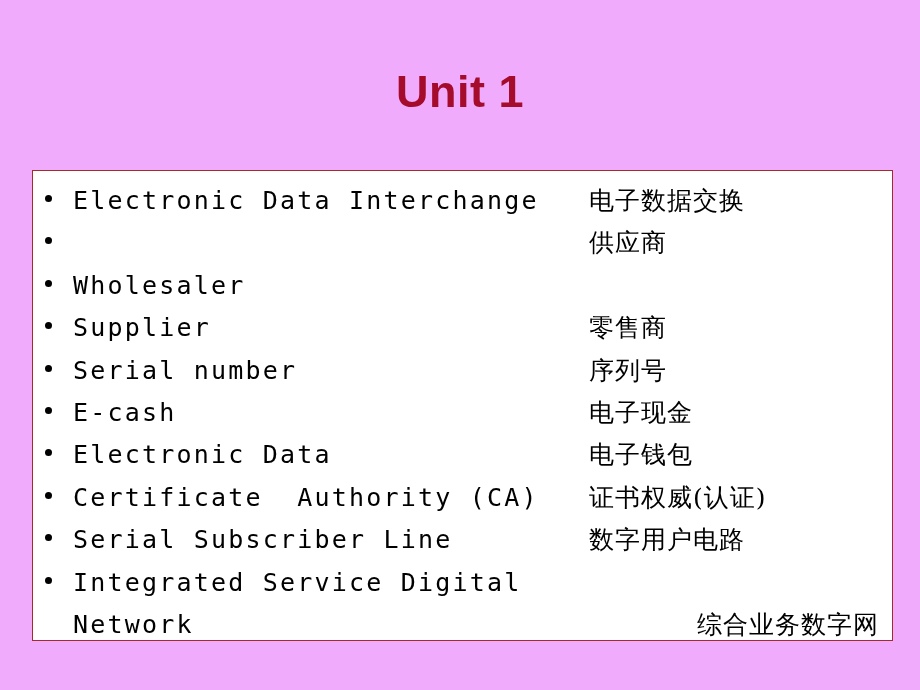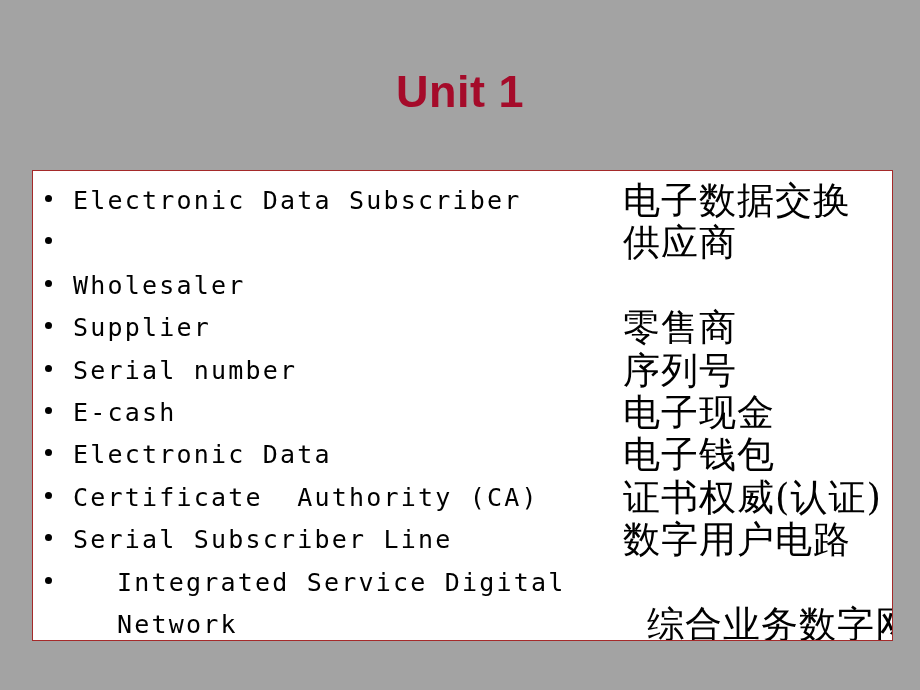--- a/index.html
+++ b/index.html
@@ -12,21 +12,21 @@
     background: #ffffff;
     font-family: "Liberation Sans", sans-serif;
     overflow: hidden;
     position: relative;
   }
 
   .slide {
     position: relative;
     width: 920px;
     height: 690px;
-    background: #a3a3a3;
+    background: #f0abfc;
   }
 
   
   .slide-title {
     position: absolute;
     left: 0;
     top: 66px;
     width: 920px;
     text-align: center;
     font-family: "Liberation Sans", sans-serif;
@@ -84,59 +84,58 @@
     font-size: 25px;
     line-height: 42px;
     letter-spacing: 2.2px;
     color: #000000;
     white-space: pre;
     overflow: hidden;
   }
 
   .term-zh {
     position: absolute;
-    left: 590px;
+    left: 556px;
     top: 0;
     width: 290px;
     font-family: "DejaVu Serif", "Liberation Serif", serif;
-    font-size: 37px;
+    font-size: 25px;
     line-height: 42px;
     letter-spacing: 1px;
     color: #000000;
     white-space: pre;
   }
 
   
   .term-row.is-wrapped {
     height: 84.8px;
   }
   .term-row.is-wrapped .term-en {
     line-height: 42px;
-    margin-left: 44px;
   }
   .term-row.is-wrapped .term-en .wrap-line-2 {
     display: block;
   }
   .term-row.is-wrapped .term-zh {
     top: 42px;
     text-align: right;
   }
 </style>
 </head>
 <body>
 
 <div class="slide">
 
   <div class="slide-title">Unit 1</div>
 
   <div class="content-box">
     <ul class="term-list" id="term-list">
         <li class="term-row">
           <span class="bullet-dot"></span>
-          <span class="term-en"><span>Electronic Data Subscriber</span></span>
+          <span class="term-en"><span>Electronic Data Interchange</span></span>
           <span class="term-zh">电子数据交换</span>
         </li>
         <li class="term-row">
           <span class="bullet-dot"></span>
           <span class="term-zh">供应商</span>
         </li>
         <li class="term-row">
           <span class="bullet-dot"></span>
           <span class="term-en"><span>Wholesaler</span></span>
         </li>

